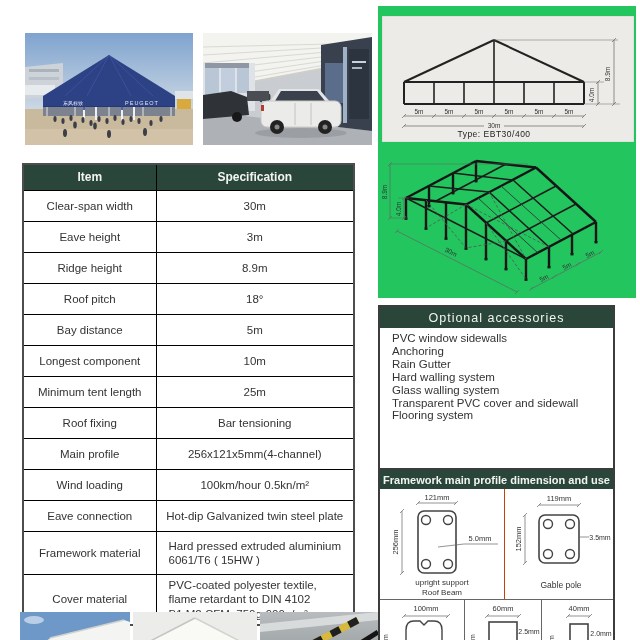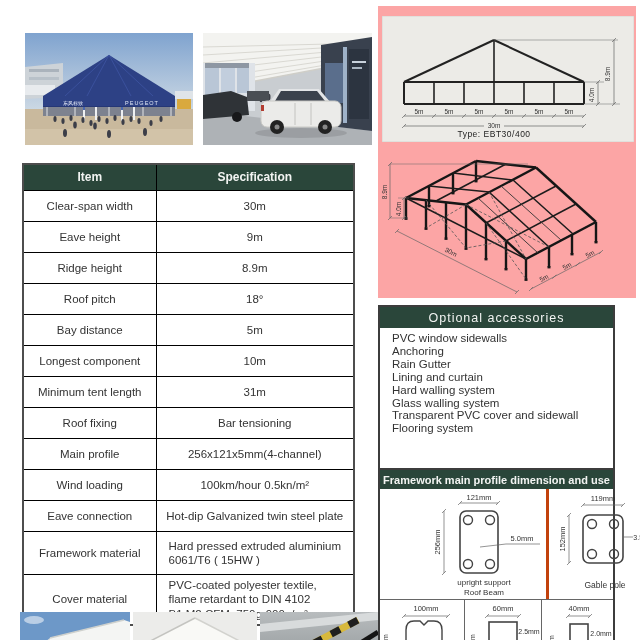--- a/index.html
+++ b/index.html
@@ -2,21 +2,21 @@
 <html><head>
 <meta charset="utf-8">
 <style>
   html,body{margin:0;padding:0;background:#ffffff;}
   .page{position:relative;width:640px;height:640px;background:#ffffff;overflow:hidden;
         font-family:"Liberation Sans",sans-serif;color:#333;}
   svg text{font-family:"Liberation Sans","DejaVu Sans",sans-serif;}
   .photo{position:absolute;display:block;}
   #photo1{left:25px;top:33px;}
   #photo2{left:203px;top:33px;}
-  .gray-panel{position:absolute;left:378px;top:6px;width:258px;height:292px;background:#fca5a5;}
+  .gray-panel{position:absolute;left:378px;top:6px;width:258px;height:292px;background:#22c55e;}
   .gray-panel svg{position:absolute;display:block;}
 
   table.spec{position:absolute;left:22px;top:163px;width:333px;border-collapse:collapse;
              table-layout:fixed;border:2px solid #4d4d4d;background:#fff;}
   .spec th,.spec td{border:1px solid #000000;text-align:center;vertical-align:middle;
                     font-size:11.5px;color:#333;padding:1px 6px;line-height:1.25;}
   .spec thead th{background:#2a463a;color:#f2f4f2;font-weight:bold;font-size:12px;height:23px;}
   .spec tbody td{height:28px;}
   .spec tr.r-fw td{height:40px;}
   .spec tr.r-cm td{height:47px;}
@@ -28,21 +28,21 @@
               padding:4px 0 3px 0;letter-spacing:1px;}
   .acc-list{padding:4px 0 0 12px;font-size:11.5px;color:#333;line-height:12.9px;}
 
   .fw{position:absolute;left:378px;top:468px;width:237px;height:210px;background:#fff;
       border:2px solid #3c3c3c;box-sizing:border-box;}
   .fw-header{background:#2a463a;color:#f2f4f2;text-align:center;font-size:11px;font-weight:bold;
              padding:4px 0 3px 0;}
   .fw-top{display:flex;height:110px;border-bottom:1px solid #666;}
   .fw-cell{position:relative;}
   .fw-cell svg{display:block;}
-  .cell-a{width:124px;border-right:3px solid #c2410c;padding-left:42px;}
+  .cell-a{width:124px;border-right:1px solid #c2410c;}
   .cell-b{flex:1;}
   .fw-bottom{display:flex;}
   .cell-c{width:84px;border-right:1px solid #666;}
   .cell-d{width:76px;border-right:1px solid #666;}
   .cell-e{flex:1;}
 
   .bphoto{position:absolute;top:612px;display:block;}
   #bphoto1{left:20px;} #bphoto2{left:133px;} #bphoto3{left:260px;}
 
   .dim{stroke:#666;stroke-width:0.7;fill:none;}
@@ -329,41 +329,41 @@
         <th>Specification</th>
       </tr>
     </thead>
     <tbody>
       <tr>
           <td>Clear-span width</td>
           <td>30m</td>
         </tr>
       <tr>
           <td>Eave height</td>
-          <td>9m</td>
+          <td>3m</td>
         </tr>
       <tr>
           <td>Ridge height</td>
           <td>8.9m</td>
         </tr>
       <tr>
           <td>Roof pitch</td>
           <td>18°</td>
         </tr>
       <tr>
           <td>Bay distance</td>
           <td>5m</td>
         </tr>
       <tr>
           <td>Longest component</td>
           <td>10m</td>
         </tr>
       <tr>
           <td>Minimum tent length</td>
-          <td>31m</td>
+          <td>25m</td>
         </tr>
       <tr>
           <td>Roof  fixing</td>
           <td>Bar  tensioning</td>
         </tr>
       <tr>
           <td>Main profile</td>
           <td>256x121x5mm(4-channel)</td>
         </tr>
       <tr>
@@ -384,21 +384,20 @@
         </tr>
     </tbody>
   </table>
 
   <div class="acc">
     <div class="acc-header">Optional  accessories</div>
     <div class="acc-list">
       <div>PVC window sidewalls</div>
       <div>Anchoring</div>
       <div>Rain Gutter</div>
-      <div>Lining and curtain</div>
       <div>Hard walling system</div>
       <div>Glass walling system</div>
       <div>Transparent PVC cover and sidewall</div>
       <div>Flooring system</div>
     </div>
   </div>
 
   <div class="fw">
     <div class="fw-header">Framework main profile dimension and use</div>
     <div class="fw-top">

